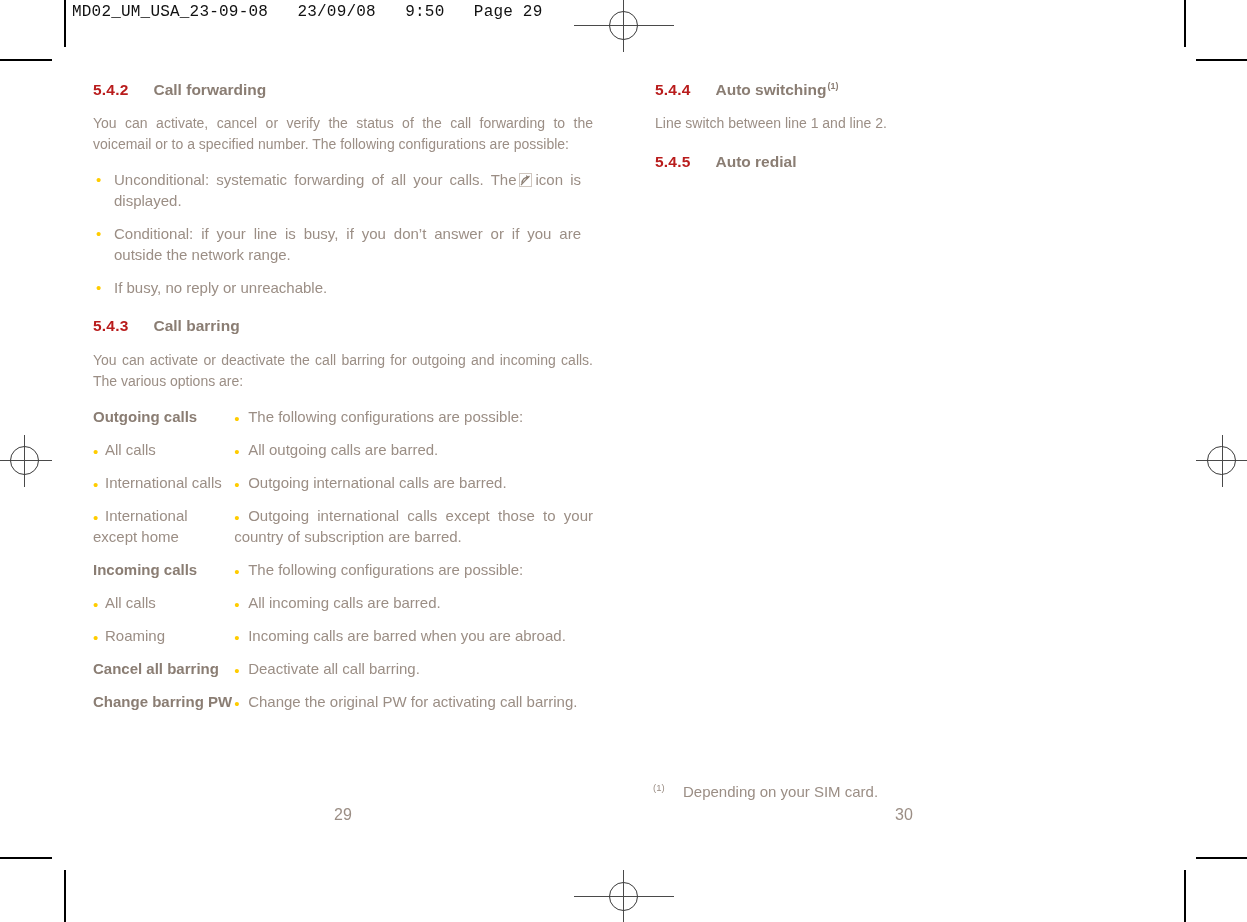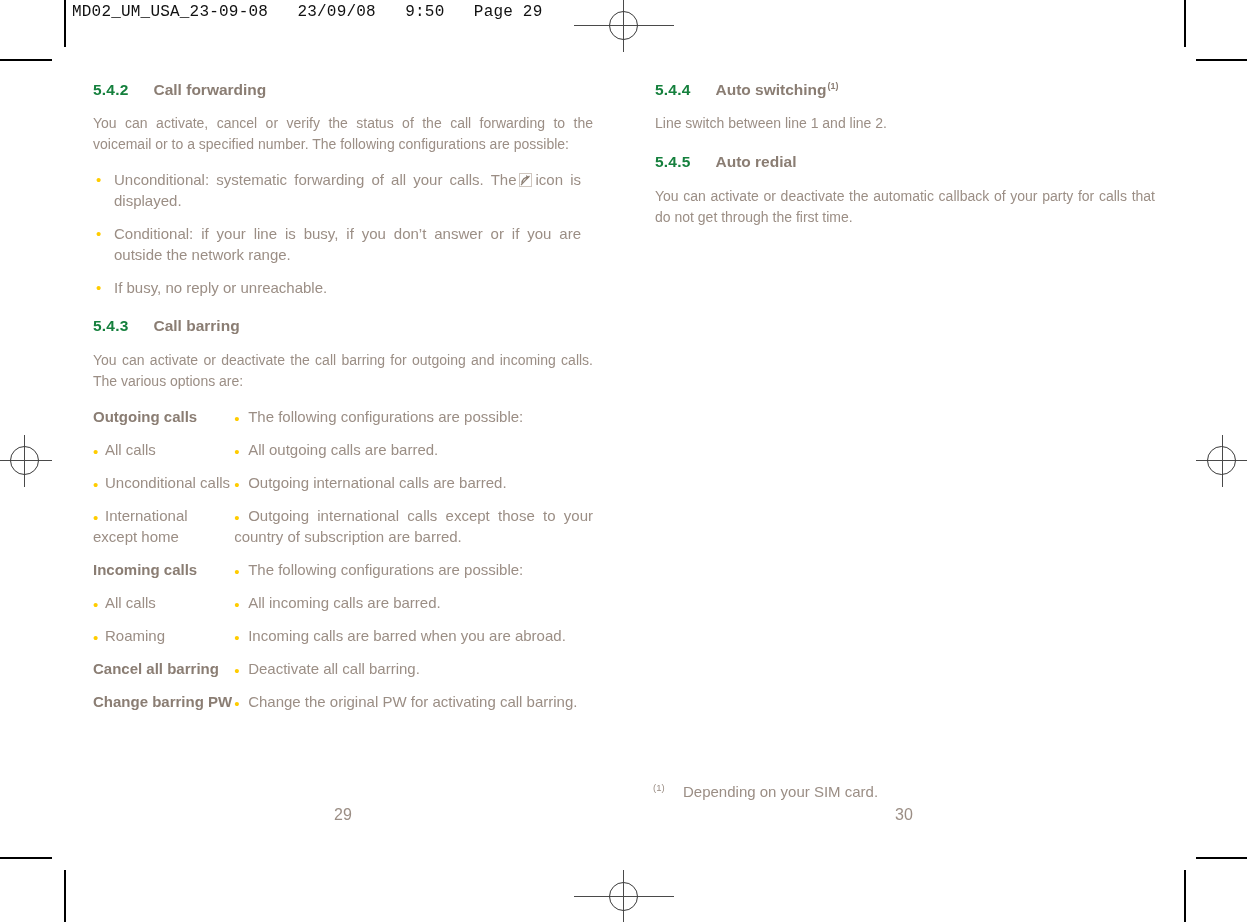--- a/index.html
+++ b/index.html
@@ -62,21 +62,21 @@
 
   
   .h-sec {
     margin: 0 0 0 0;
     font-size: 15.5px;
     font-weight: bold;
     line-height: 1.25;
     white-space: nowrap;
   }
   .h-sec .num {
-    color: #15803d;
+    color: #b91c1c;
     letter-spacing: 0.2px;
   }
   .h-sec .ttl {
     color: #8a7d73;
     margin-left: 25px;
   }
   .h-sec .sup {
     font-size: 9px;
     vertical-align: super;
     color: #8a7d73;
@@ -264,21 +264,21 @@
     <tbody>
       <tr>
         <td class="c-left"><span class="cell-strong">Outgoing calls</span></td>
         <td class="c-right"><span class="cell-bullet">The following configurations are possible:</span></td>
       </tr>
       <tr>
         <td class="c-left"><span class="cell-bullet">All calls</span></td>
         <td class="c-right"><span class="cell-bullet">All outgoing calls are barred.</span></td>
       </tr>
       <tr>
-        <td class="c-left"><span class="cell-bullet">Unconditional calls</span></td>
+        <td class="c-left"><span class="cell-bullet">International calls</span></td>
         <td class="c-right"><span class="cell-bullet">Outgoing international calls are barred.</span></td>
       </tr>
       <tr>
         <td class="c-left"><span class="cell-bullet">International except home</span></td>
         <td class="c-right"><span class="cell-bullet">Outgoing international calls except those to your country of subscription are barred.</span></td>
       </tr>
       <tr>
         <td class="c-left"><span class="cell-strong">Incoming calls</span></td>
         <td class="c-right"><span class="cell-bullet">The following configurations are possible:</span></td>
       </tr>
@@ -307,21 +307,20 @@
   <h2 class="h-sec">
     <span class="num">5.4.4</span><span class="ttl">Auto switching</span><span class="sup">(1)</span>
   </h2>
 
   <p class="body">Line switch between line 1 and line 2.</p>
 
   <h2 class="h-sec" style="margin-top:18px;">
     <span class="num">5.4.5</span><span class="ttl">Auto redial</span>
   </h2>
 
-  <p class="body">You can activate or deactivate the automatic callback of your party for calls that do not get through the first time.</p>
 </div>
 
 <div class="footnote">
   <span class="fn-mark">(1)</span><span>Depending on your SIM card.</span>
 </div>
 
 <div class="folio folio-left">29</div>
 <div class="folio folio-right">30</div>
 
 </body></html>

